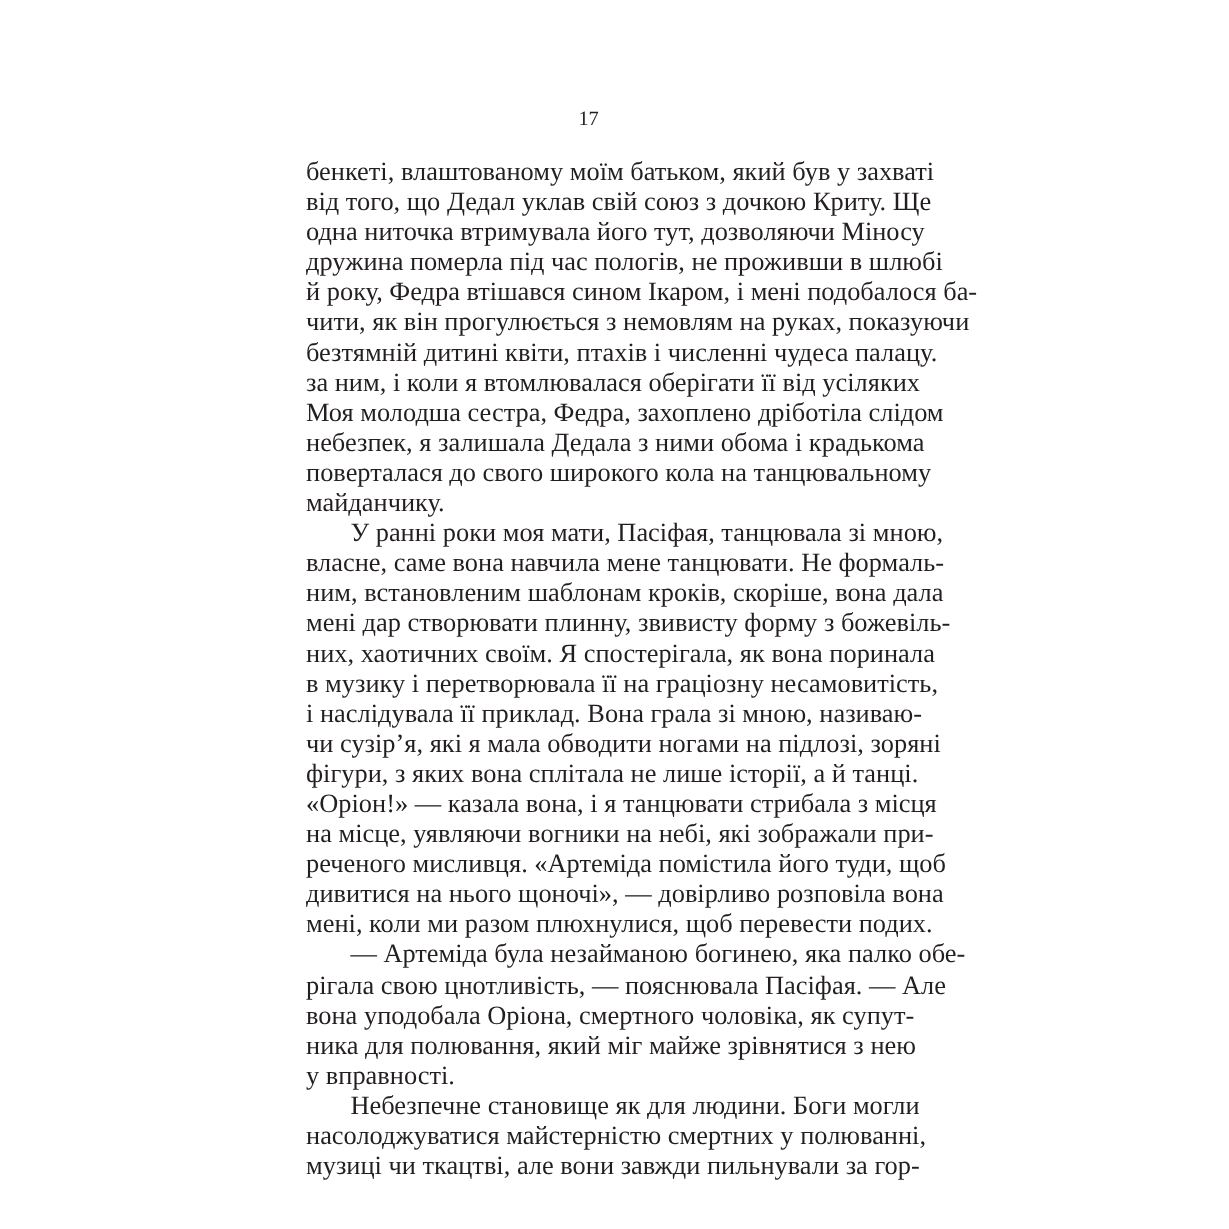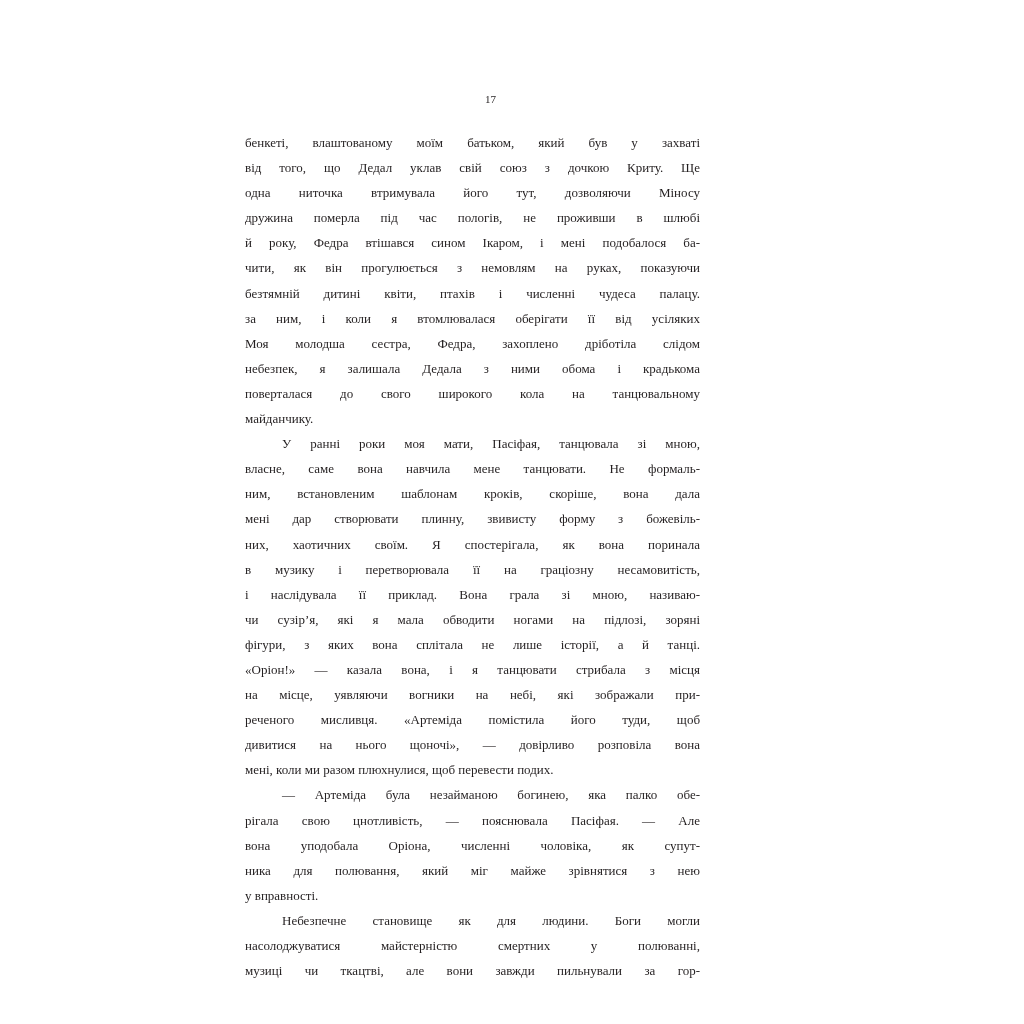--- a/index.html
+++ b/index.html
@@ -14,29 +14,29 @@
       overflow: hidden;
       font-family: "Liberation Serif", "DejaVu Serif", serif;
       color: #231f20;
     }
     .page-number {
       position: absolute;
       top: 88px;
       left: 263px;
       width: 455px;
       text-align: center;
-      font-size: 11px;
+      font-size: 17px;
       line-height: 22px;
     }
     .text-block {
       position: absolute;
       top: 130px;
-      left: 245px;
+      left: 255px;
       width: 455px;
-      font-size: 13px;
+      font-size: 22px;
       line-height: 25.1px;
     }
     .line {
       display: block;
       white-space: nowrap;
       text-align: justify;
       text-align-last: justify;
       height: 25.1px;
     }
     .line.last {
@@ -73,19 +73,19 @@
   <span class="line">і наслідувала її приклад. Вона грала зі мною, називаю-</span>
   <span class="line">чи сузір’я, які я мала обводити ногами на підлозі, зоряні</span>
   <span class="line">фігури, з яких вона сплітала не лише історії, а й танці.</span>
   <span class="line">«Оріон!» — казала вона, і я танцювати стрибала з місця</span>
   <span class="line">на місце, уявляючи вогники на небі, які зображали при-</span>
   <span class="line">реченого мисливця. «Артеміда помістила його туди, щоб</span>
   <span class="line">дивитися на нього щоночі», — довірливо розповіла вона</span>
   <span class="line last">мені, коли ми разом плюхнулися, щоб перевести подих.</span>
   <span class="line indent">— Артеміда була незайманою богинею, яка палко обе-</span>
   <span class="line">рігала свою цнотливість, — пояснювала Пасіфая. — Але</span>
-  <span class="line">вона уподобала Оріона, численні чоловіка, як супут-</span>
+  <span class="line">вона уподобала Оріона, смертного чоловіка, як супут-</span>
   <span class="line">ника для полювання, який міг майже зрівнятися з нею</span>
   <span class="line last">у вправності.</span>
   <span class="line indent">Небезпечне становище як для людини. Боги могли</span>
   <span class="line">насолоджуватися майстерністю смертних у полюванні,</span>
   <span class="line">музиці чи ткацтві, але вони завжди пильнували за гор-</span>
 </div>
 
 </body></html>

